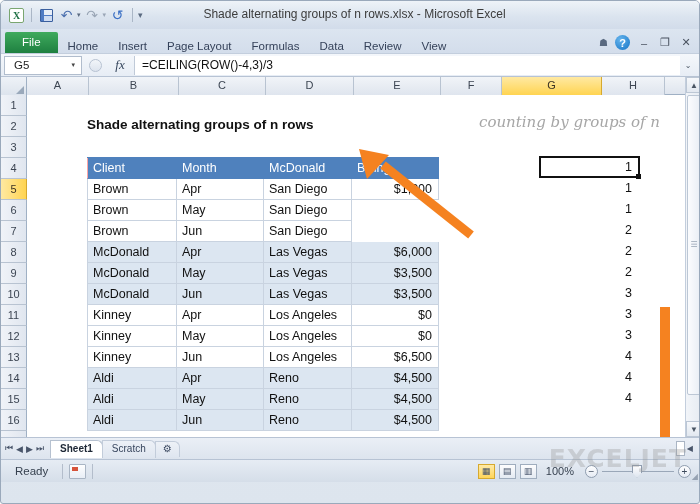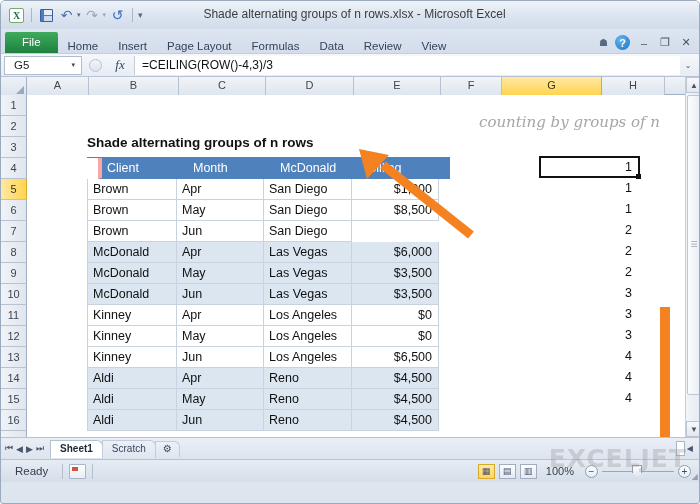--- a/index.html
+++ b/index.html
@@ -176,40 +176,40 @@
   }
   .rh.sel {
     background: linear-gradient(to right,#ffe9a2,#ffd451);
     color: #3c3324;
     border-right: 1px solid #d6a92f;
   }
   .cells { flex: 1; position: relative; background: #fff; }
 
   
   .sheettitle {
-    position: absolute; left: 60px; top: 40px;
+    position: absolute; left: 60px; top: 22px;
     font-size: 13.5px; font-weight: bold; color: #111;
   }
   
   .tbl { position: absolute; left: 60px; top: 62px; }
   .trow { display: flex; }
   .tcell {
     height: 21px; line-height: 20px;
     font-size: 12.5px; color: #111;
     border-right: 1px solid #c9d3e0;
     border-bottom: 1px solid #c9d3e0;
     padding-left: 5px; overflow: hidden; white-space: nowrap;
   }
   .tcell.first { border-left: 1px solid #c9d3e0; }
   .trow.head .tcell {
     background: #4f81bd; color: #fff;
     border-right: 1px solid #4f81bd;
     border-bottom: 1px solid #4f81bd;
   }
-  .trow.head .tcell.first { border-left: 4px solid #fca5a5; margin-left: 11px; }
+  .trow.head .tcell.first { border-left: 1px solid #fca5a5; }
   .trow.head { border-top: 1px solid #4f81bd; }
   .trow.band .tcell { background: #dce6f1; }
   .tcell.num { text-align: right; padding-right: 6px; padding-left: 0; }
 
   
   .gcol { position: absolute; left: 512px; top: 62px; width: 100px; }
   .gval {
     height: 21px; line-height: 20px;
     font-size: 12.5px; color: #111; text-align: right;
     padding-right: 7px;
@@ -462,21 +462,20 @@
               <div class="trow">
                 <div class="tcell first" style="width: 90px;">Brown</div>
                 <div class="tcell" style="width: 87px;">Apr</div>
                 <div class="tcell" style="width: 88px;">San Diego</div>
                 <div class="tcell num" style="width: 87px;">$1,200</div>
               </div>
               <div class="trow">
                 <div class="tcell first" style="width: 90px;">Brown</div>
                 <div class="tcell" style="width: 87px;">May</div>
                 <div class="tcell" style="width: 88px;">San Diego</div>
-                <div class="tcell num" style="width: 87px;">$8,500</div>
               </div>
               <div class="trow">
                 <div class="tcell first" style="width: 90px;">Brown</div>
                 <div class="tcell" style="width: 87px;">Jun</div>
                 <div class="tcell" style="width: 88px;">San Diego</div>
               </div>
               <div class="trow band">
                 <div class="tcell first" style="width: 90px;">McDonald</div>
                 <div class="tcell" style="width: 87px;">Apr</div>
                 <div class="tcell" style="width: 88px;">Las Vegas</div>

